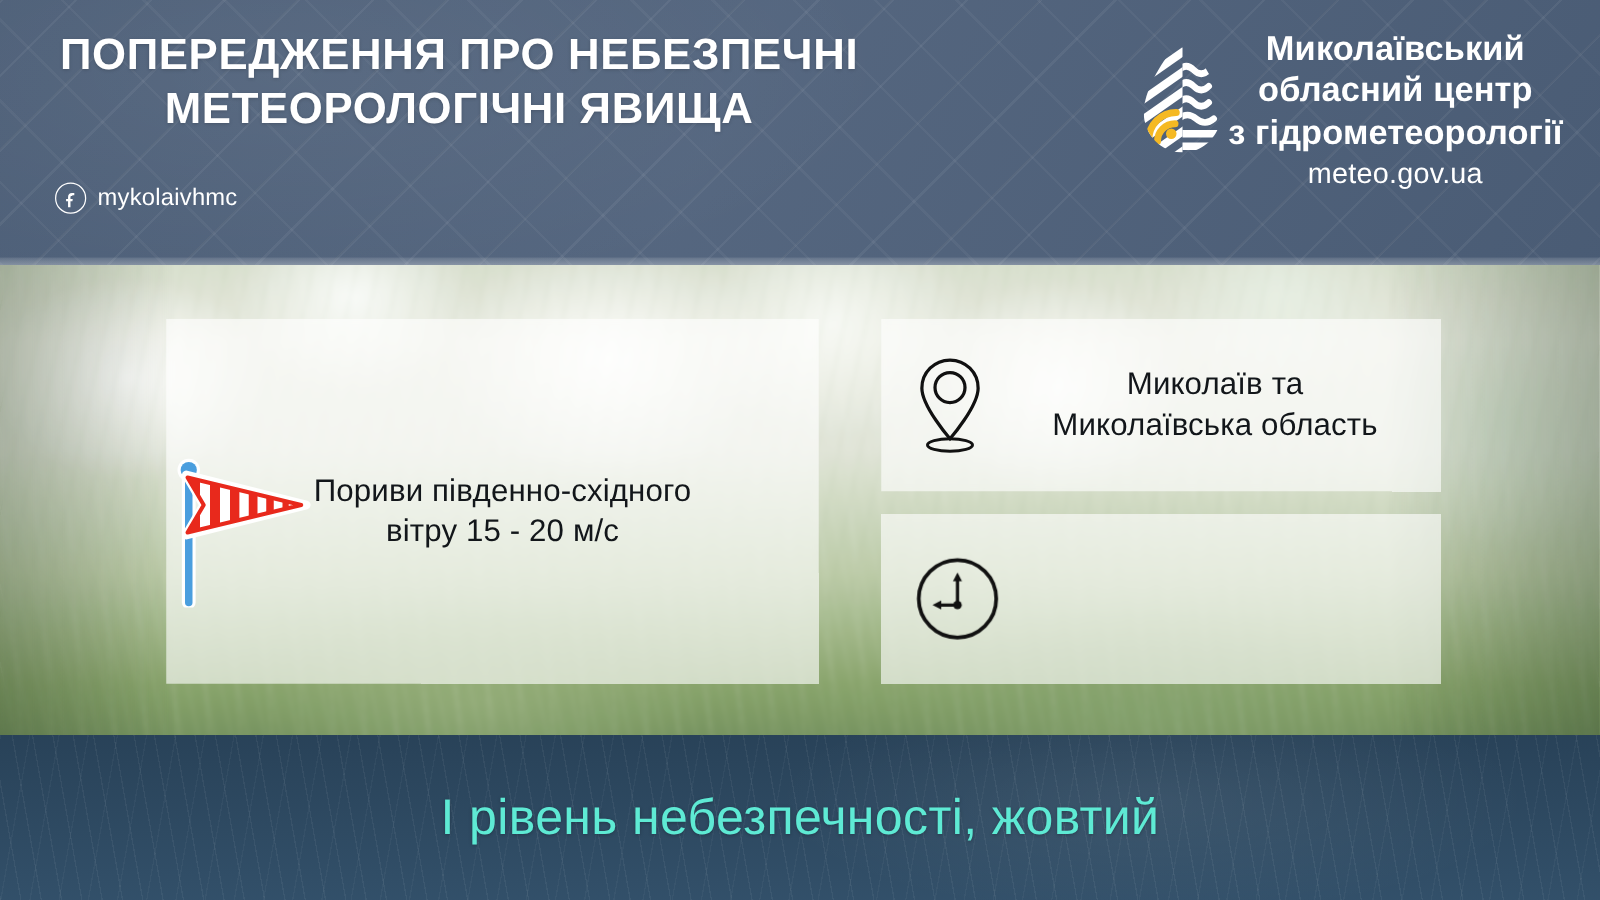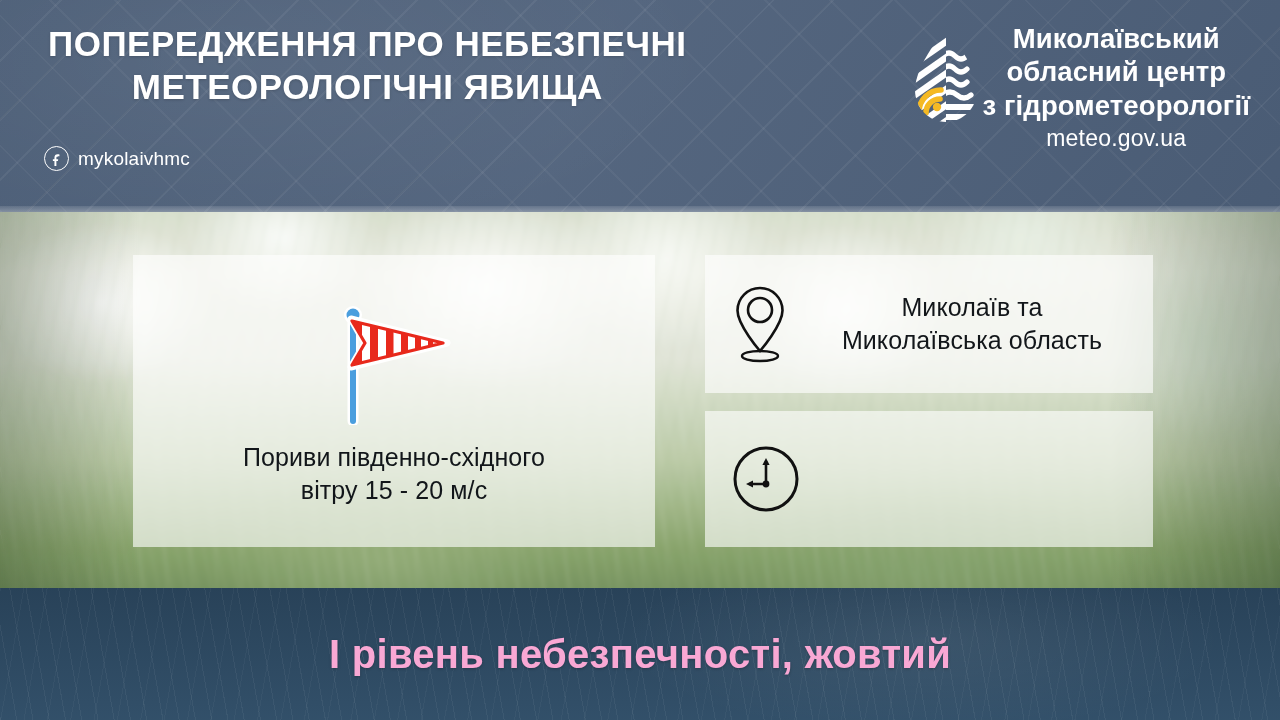--- a/index.html
+++ b/index.html
@@ -125,21 +125,21 @@
     position: absolute;
     background: rgba(255,255,255,.62);
     backdrop-filter: blur(3px);
   }
   .panel-main { left: 133px; top: 255px; width: 522px; height: 292px; }
   .panel-place { left: 705px; top: 255px; width: 448px; height: 138px; }
   .panel-time  { left: 705px; top: 411px; width: 448px; height: 136px; }
 
   .panel-main-inner {
     position: absolute; inset: 0;
-    display: flex; flex-direction: column;
+    display: flex; flex-direction: row;
     align-items: center; justify-content: flex-start;
   }
   .flag-wrap { margin-top: 42px; height: 128px; display: flex; align-items: flex-start; }
   .main-caption {
     margin-top: 16px;
     color: #12161a; font-size: 25px; line-height: 1.3;
     text-align: center; white-space: pre-line; letter-spacing: .1px;
   }
 
   .panel-row {
@@ -164,21 +164,21 @@
     position: absolute; inset: 0;
     background:
       repeating-linear-gradient(80deg, rgba(255,255,255,.05) 0 1px, rgba(255,255,255,0) 1px 16px),
       repeating-linear-gradient(100deg, rgba(255,255,255,.035) 0 1px, rgba(255,255,255,0) 1px 23px),
       radial-gradient(ellipse 420px 130px at 72% 40%, rgba(255,255,255,.07), rgba(255,255,255,0) 72%),
       linear-gradient(to bottom, rgba(28,48,66,.45), rgba(48,76,100,.25));
   }
   .footer-label {
     position: absolute; inset: 0;
     display: flex; align-items: center; justify-content: center;
-    color: #f9a8d4; font-size: 40px; font-weight: bold;
+    color: #5eead4; font-size: 40px; font-weight: normal;
     letter-spacing: .3px;
     text-shadow: 0 1px 3px rgba(0,0,0,.25);
   }
 </style>
 </head>
 <body>
 
 <div class="poster">
 
   <div class="bg"></div>

